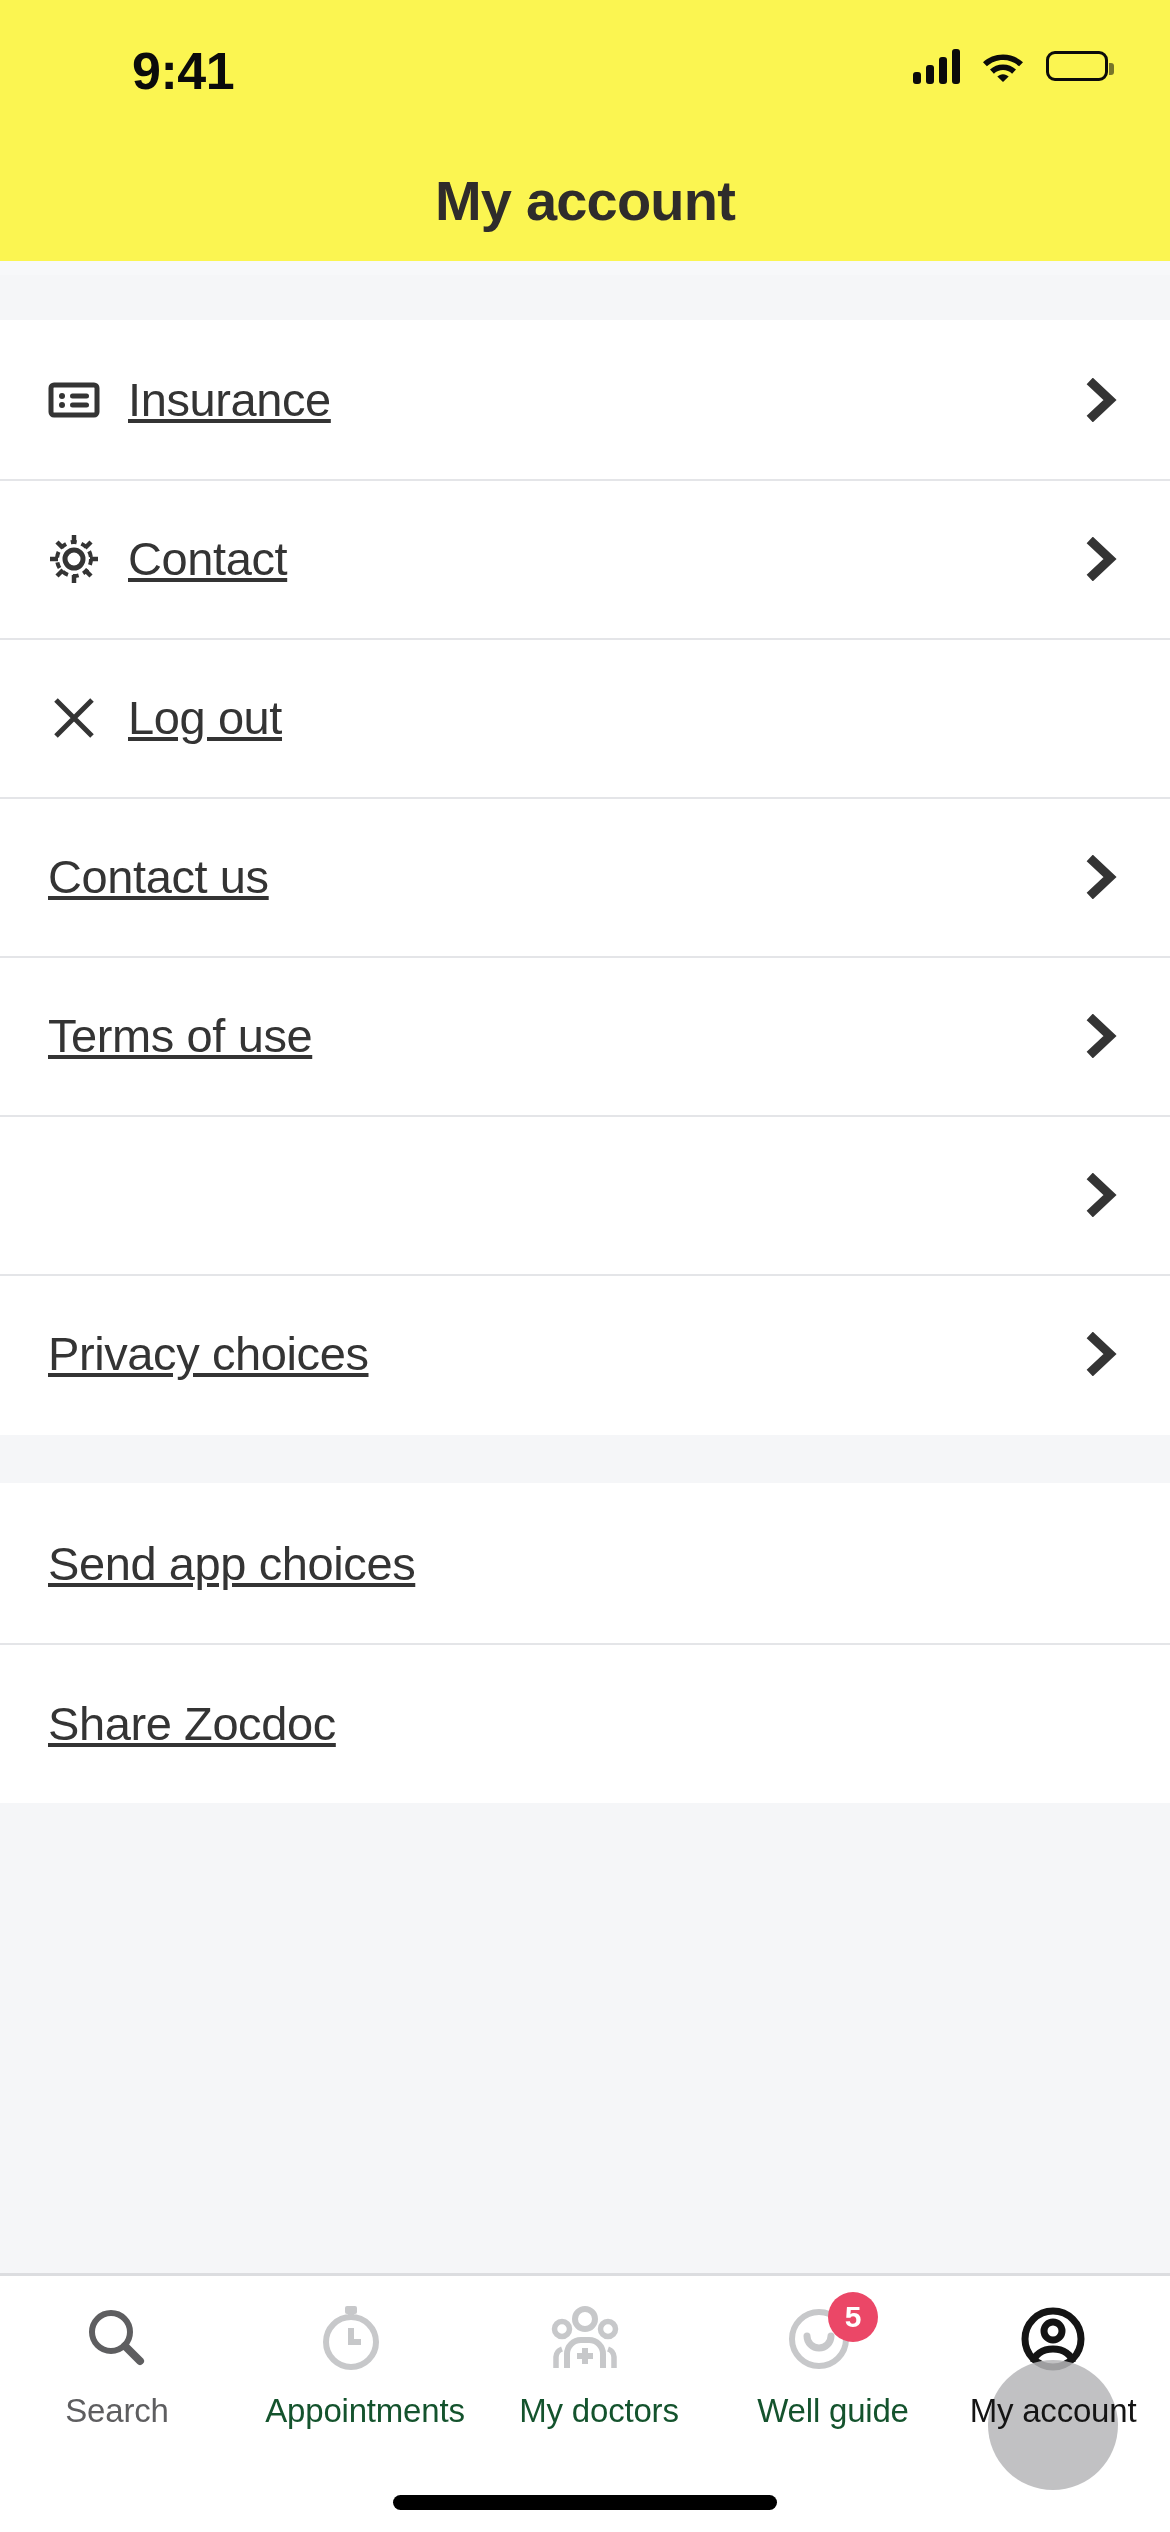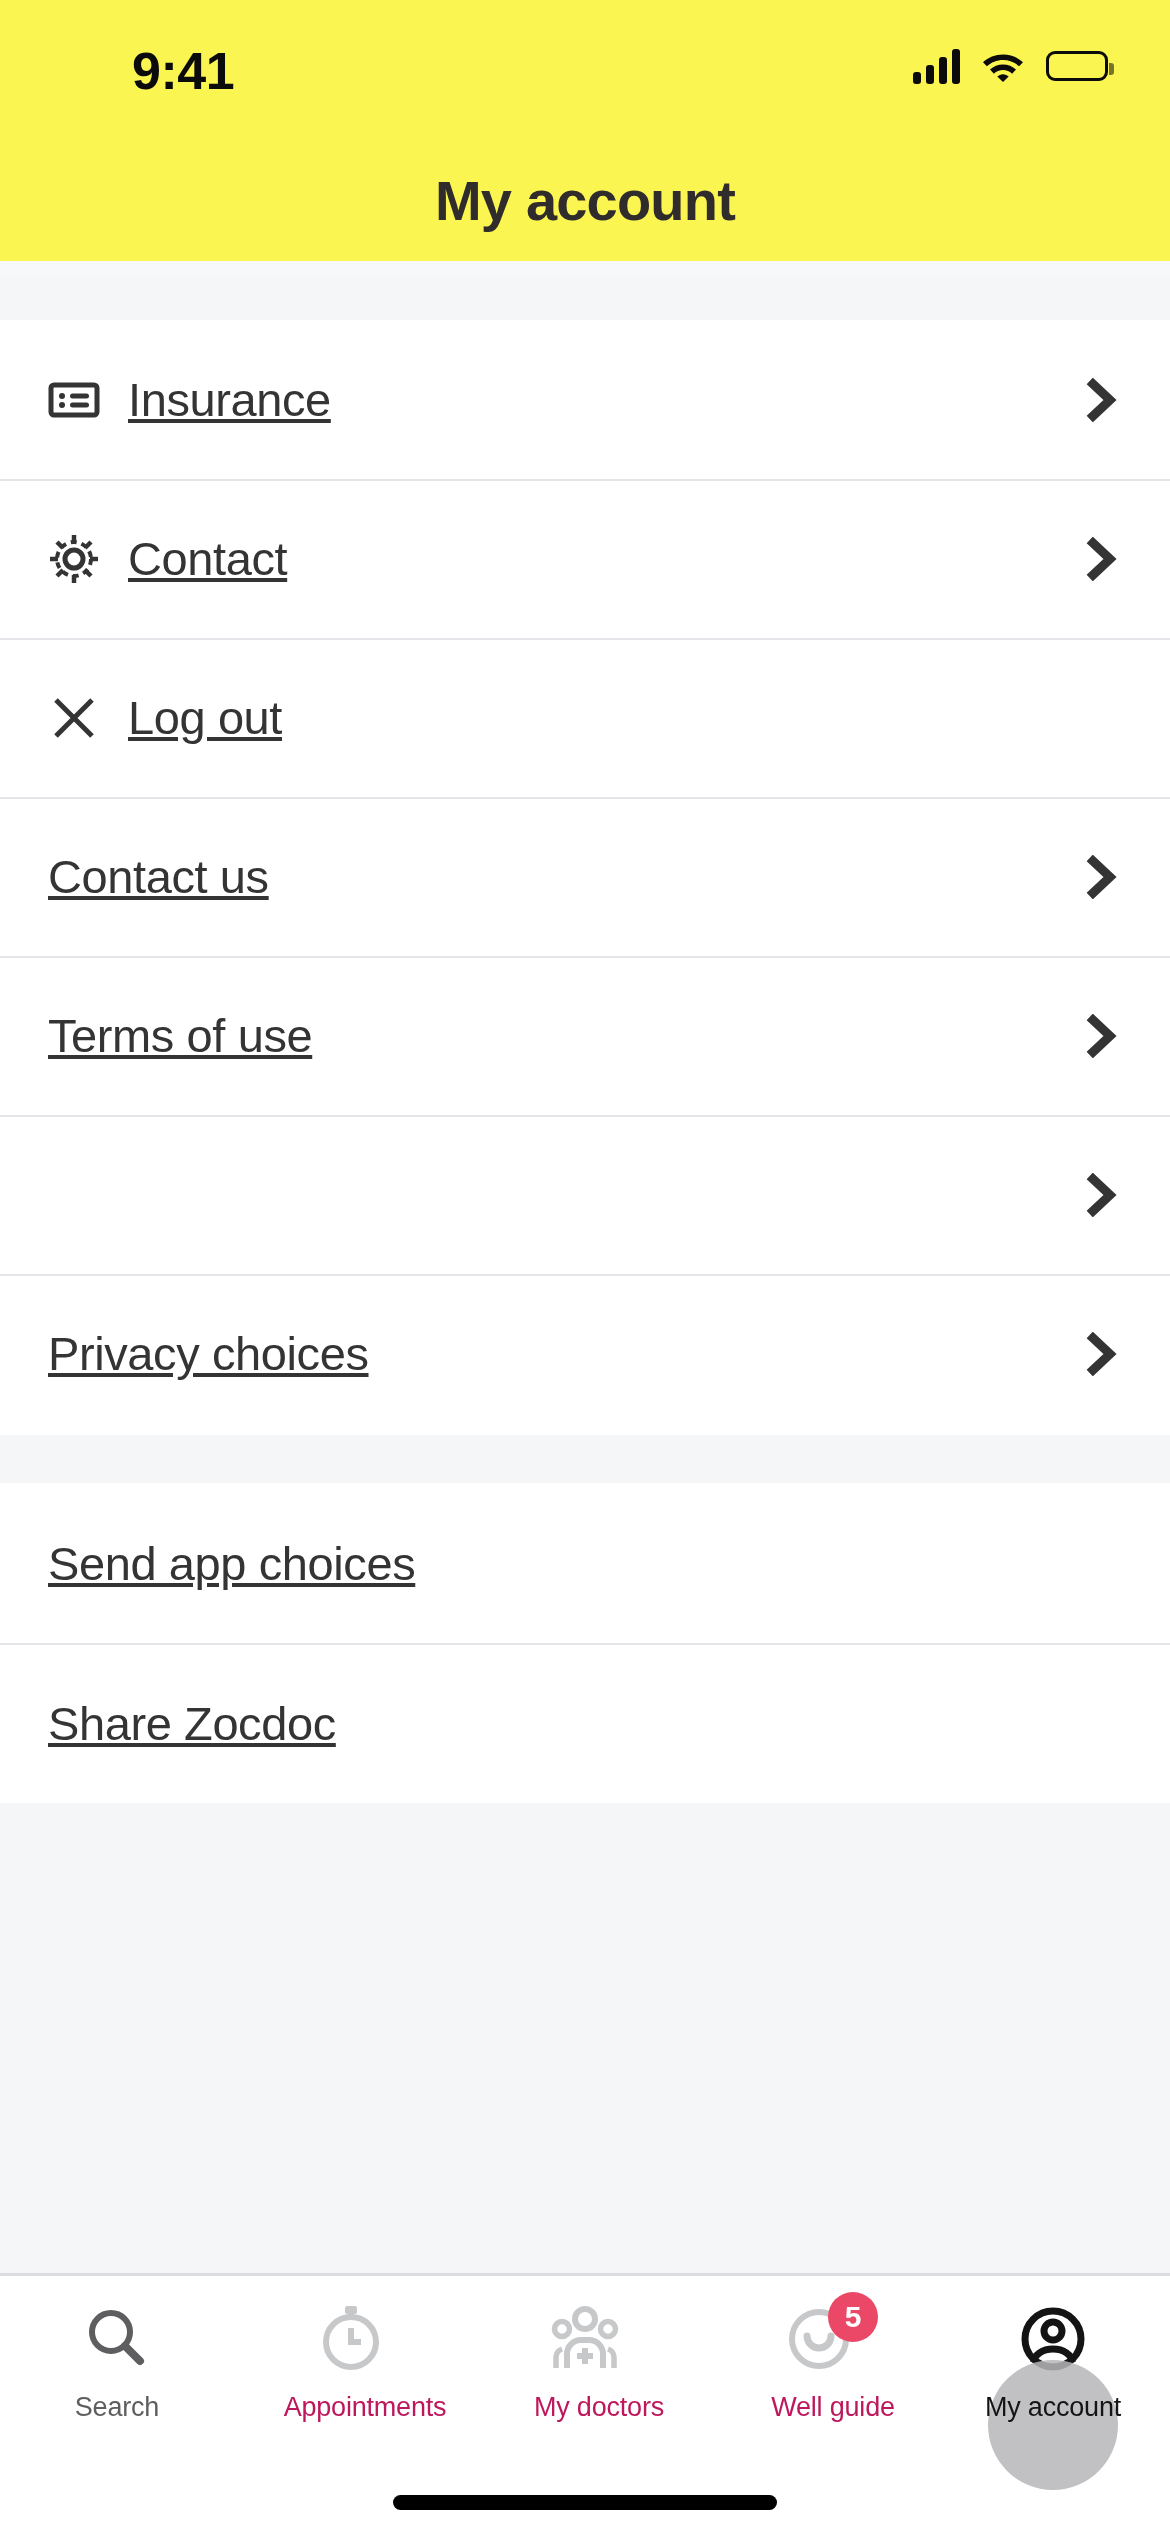--- a/index.html
+++ b/index.html
@@ -90,23 +90,23 @@
     background:#FFFFFF; border-top:3px solid #DCDDE0;
   }
   .tabs { display:flex; width:1170px; height:200px; padding-top:26px; }
   .tab {
     position:relative; flex:1 1 0; display:flex; flex-direction:column;
     align-items:center; justify-content:flex-start;
   }
   .tab-icon-wrap { position:relative; width:74px; height:74px; display:flex; align-items:center; justify-content:center; }
   .tab-label {
     position:relative; margin-top:16px;
-    font-size:27px; color:#A6A7AA; letter-spacing:-0.2px; white-space:nowrap; z-index:2;
-  }
-  .tab.dim .tab-label { color:#be185d;margin-left:28px; }
+    font-size:33px; color:#A6A7AA; letter-spacing:-0.2px; white-space:nowrap; z-index:2;
+  }
+  .tab.dim .tab-label { color:#14532d;margin-left:28px; }
   .tab.mid .tab-label { color:#5E5E60; }
   .tab.active .tab-label { color:#141414; font-weight:400; }
   .ripple {
     position:absolute; left:50%; top:58px; transform:translateX(-50%);
     width:130px; height:130px; border-radius:50%;
     background:#B6B6B8; opacity:.85; z-index:1;
   }
   .badge {
     position:absolute; left:46px; top:-10px;
     min-width:50px; height:50px; padding:0 8px; border-radius:25px;

